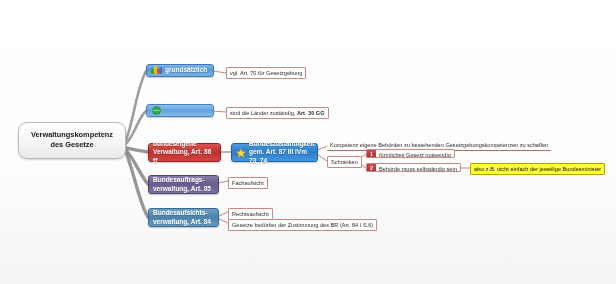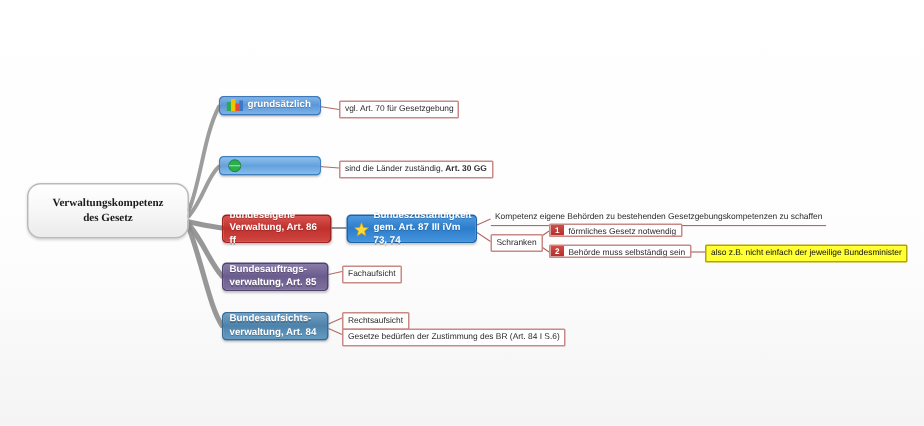--- a/index.html
+++ b/index.html
@@ -35,21 +35,20 @@
     box-sizing: border-box;
     text-align: center;
     font-size: 7.4px;
     font-weight: bold;
     line-height: 1.32;
     color: #1a1a1a;
     background: linear-gradient(180deg, #ffffff 0%, #f7f7f7 48%, #ebebeb 100%);
     border: 1px solid #b9b9b9;
     border-radius: 9px;
     box-shadow: 0 1px 2px rgba(0,0,0,0.18);
-    font-family: Liberation Serif, serif;
   }
 
   
   .pill {
     position: absolute;
     box-sizing: border-box;
     border-radius: 3px;
     font-size: 6.5px;
     font-weight: bold;
     line-height: 1.28;
@@ -186,21 +185,21 @@
     <path d="M459,168 L470,168" stroke="#b36a66" stroke-width="0.8" fill="none"></path>
 
     <path d="M219,183 L228,181" stroke="#b36a66" stroke-width="0.8" fill="none"></path>
 
     <path d="M219,216 L228,212" stroke="#b36a66" stroke-width="0.8" fill="none"></path>
     <path d="M219,219 L228,223" stroke="#b36a66" stroke-width="0.8" fill="none"></path>
   </svg>
 
   <div class="root-node">
     <div>Verwaltungskompetenz</div>
-    <div>des Gesetz</div>
+    <div>des Gesetze</div>
   </div>
 
   <div class="pill blue-grad" style="left:146px; top:64px; width:68px; height:13px;">
     <svg class="mini-icon" viewBox="0 0 11 9">
       <rect x="0" y="2" width="3" height="6" fill="#2fa84f"></rect>
       <rect x="3" y="0" width="3" height="8" fill="#f2c200"></rect>
       <rect x="6" y="3" width="2.5" height="5" fill="#e04a3a"></rect>
       <rect x="8.5" y="1" width="2.5" height="7" fill="#3b78c4"></rect>
     </svg>
     <span class="pill-label">grundsätzlich</span>

